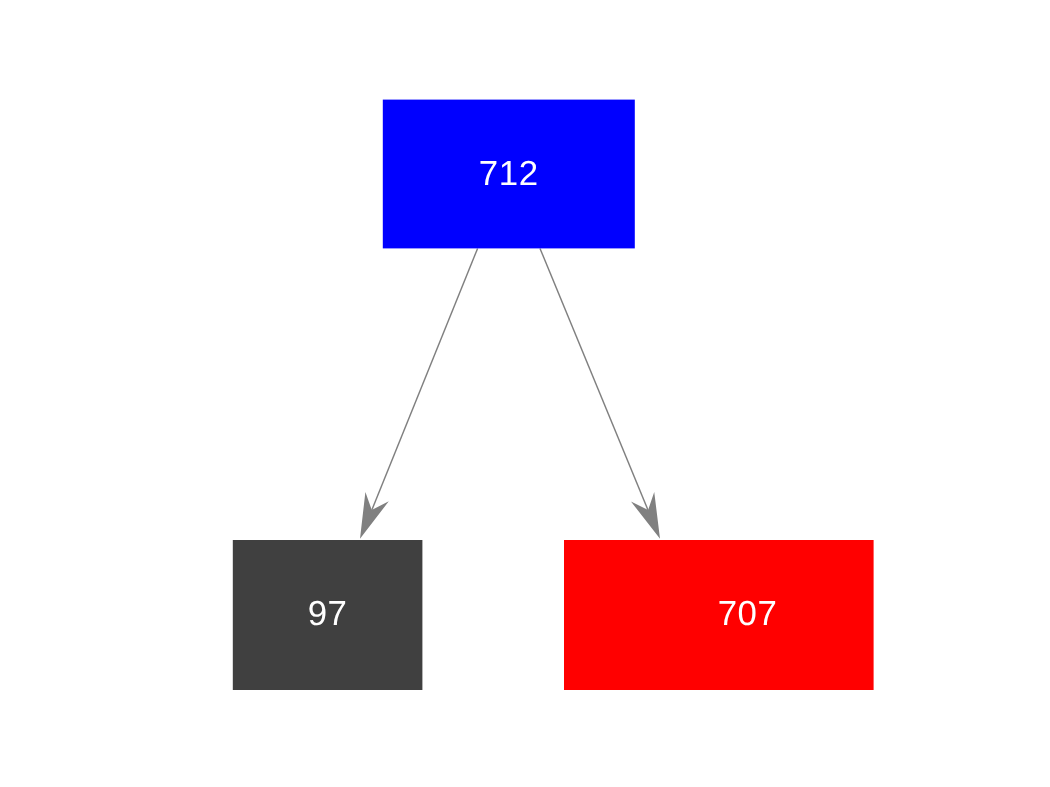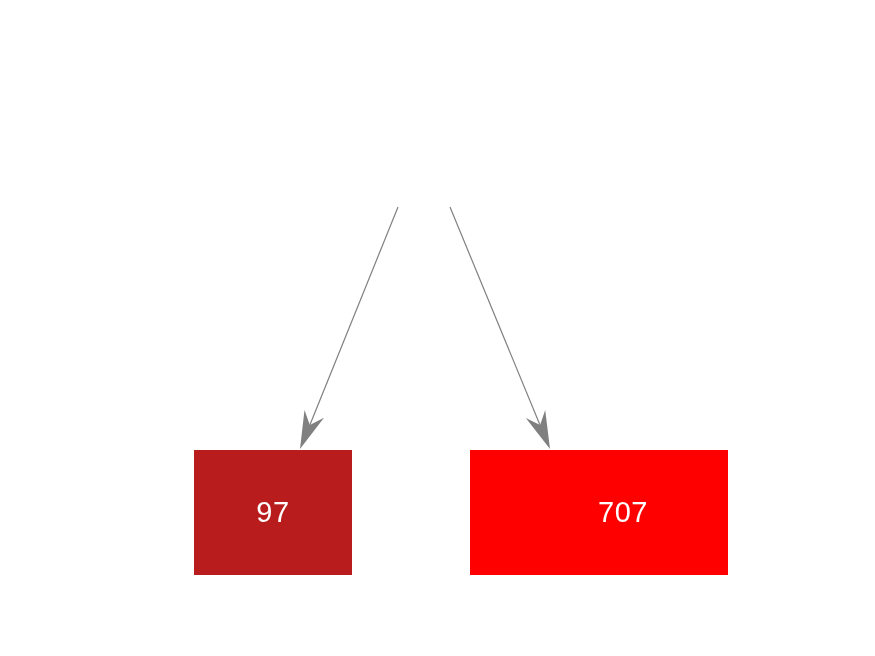--- a/index.html
+++ b/index.html
@@ -64,22 +64,25 @@
     <g>
       <line class="edge-line" x1="398" y1="207" x2="303" y2="442" stroke="#808080"></line>
       <path d="M 300,449 L 304.5,409.9 L 309.8,424.9 L 324,417.7 Z" fill="#808080"></path>
     </g>
     <g>
       <line class="edge-line" x1="450" y1="207" x2="547" y2="442" stroke="#808080"></line>
       <path d="M 550,449 L 525.8,417.9 L 540.1,425 L 545.2,409.9 Z" fill="#808080"></path>
     </g>
   </svg>
 
+  <div class="node node-root" style="background-color: rgb(0, 0, 255); color: rgb(255, 255, 255);">
+    <span>712</span>
+  </div>
 
-  <div class="node node-left-child" style="background-color: #b91c1c; color: rgb(255, 255, 255);">
+  <div class="node node-left-child" style="background-color: #404040; color: rgb(255, 255, 255);">
     <span>97</span>
   </div>
 
   <div class="node node-right-child" style="background-color: rgb(255, 0, 0); color: rgb(255, 255, 255); padding-left: 48px;">
     <span>707</span>
   </div>
 
 </div>
 
 </body></html>

